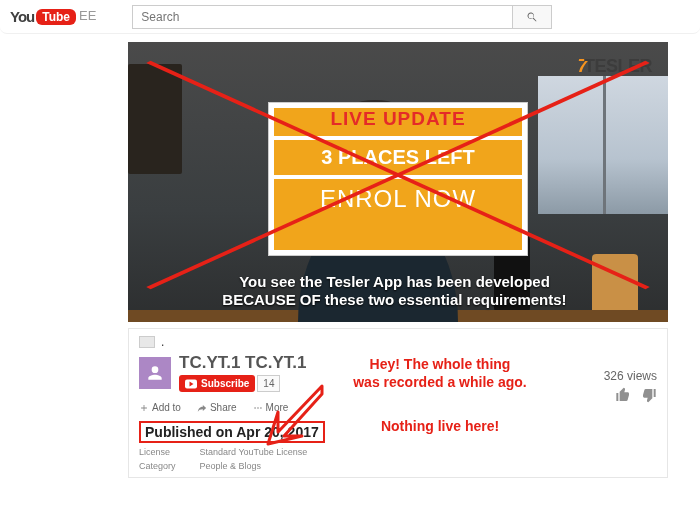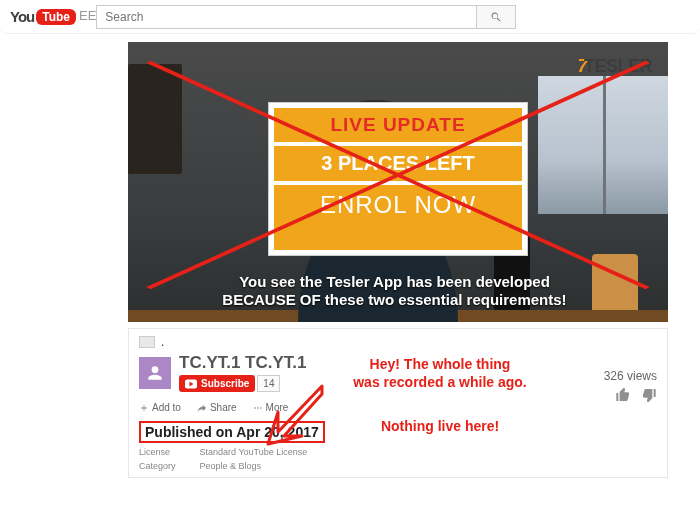--- a/index.html
+++ b/index.html
@@ -5,21 +5,21 @@
   * { box-sizing: border-box; margin: 0; padding: 0; }
   body { font-family: Arial, Helvetica, sans-serif; background: #fff; width: 700px; height: 508px; overflow: hidden; position: relative; }
 
   
   .topbar { height: 34px; background: #fff; display: flex; align-items: center; padding: 4px 10px; border-bottom: 1px solid #f0f0f0; border-radius: 7px; }
   .yt-logo { display: flex; align-items: center; cursor: pointer; }
   .yt-logo .y-text { font-weight: 800; color: #404040; font-size: 15px; letter-spacing: -1px; }
   .tube-box { background: #e62117; color: #fff; font-weight: 800; font-size: 12px; border-radius: 6px; padding: 1px 6px; margin-left: 2px; position: relative; }
   .tube-box::before { content: ""; position: absolute; left: 3px; top: 2px; border-left: 4px solid #fff; border-top: 3px solid transparent; border-bottom: 3px solid transparent; display: none; }
   .ee { color: #999; font-size: 13px; margin-left: 3px; align-self: flex-start; }
-  .searchwrap { display: flex; height: 24px; }
+  .searchwrap { display: flex; margin-left: 36px; height: 24px; }
   .searchbox { width: 380px; border: 1px solid #ccc; border-right: none; padding: 2px 8px; font-size: 12px; outline: none; }
   .searchbtn { width: 40px; border: 1px solid #ccc; background: #f8f8f8; cursor: pointer; display: flex; align-items: center; justify-content: center; }
   .searchbtn svg { width: 12px; height: 12px; fill: #666; }
 
   
   .content { margin-left: 128px; width: 540px; padding-top: 8px; }
 
   
   .player { width: 100%; height: 280px; background: linear-gradient(180deg,#4a4a4a 0%,#3a3e40 60%,#2c2e2f 100%); position: relative; overflow: hidden; }
   .office { position: absolute; inset: 0; }
@@ -36,21 +36,21 @@
   .chair2 { position:absolute;bottom:8px;right:30px;width:46px;height:60px;background:#c99046;border-radius:4px;}
   .bookshelf{position:absolute;left:0;top:22px;width:54px;height:110px;background:#29241e;border-radius:2px;}
 
   
   .tesler { position:absolute; top:14px; right:16px; font-family: Arial Black, sans-serif; font-size:18px; font-weight:900; letter-spacing:-0.5px; }
   .tesler .seven{color:#f7941e;font-style:italic;margin-right:-3px;}
   .tesler .brand{color:#3c3c3c;}
 
   
   .card { position:absolute; left:140px; top:60px; width:260px; height:154px; background:#fff; padding:6px; box-shadow:0 0 0 1px #ccc inset; text-align:center;}
-  .cardinner{background:#f1a51b;height:100%;padding-top:6px;}
+  .cardinner{background:#f1a51b;height:100%;}
   .live{color:#e42b28;font-weight:800;font-size:19px;letter-spacing:1px;}
   .row3{color:#fff;font-weight:800;font-size:20px;border-top:4px solid #fff;border-bottom:4px solid #fff;margin:6px 0;padding:6px 0;}
   .enroll{color:#fff;font-weight:300;font-size:24px;letter-spacing:1px;}
 
   
   .xline { position:absolute; left:10px; right:10px; top:10px; bottom:24px; pointer-events:none; }
   .xline svg{width:100%;height:100%;}
 
   .caption{position:absolute;left:0;right:7px;bottom:12px;color:#fff;text-align:center;font-size:15px;font-weight:600;text-shadow:0 1px 2px #000;line-height:1.25;}
 

